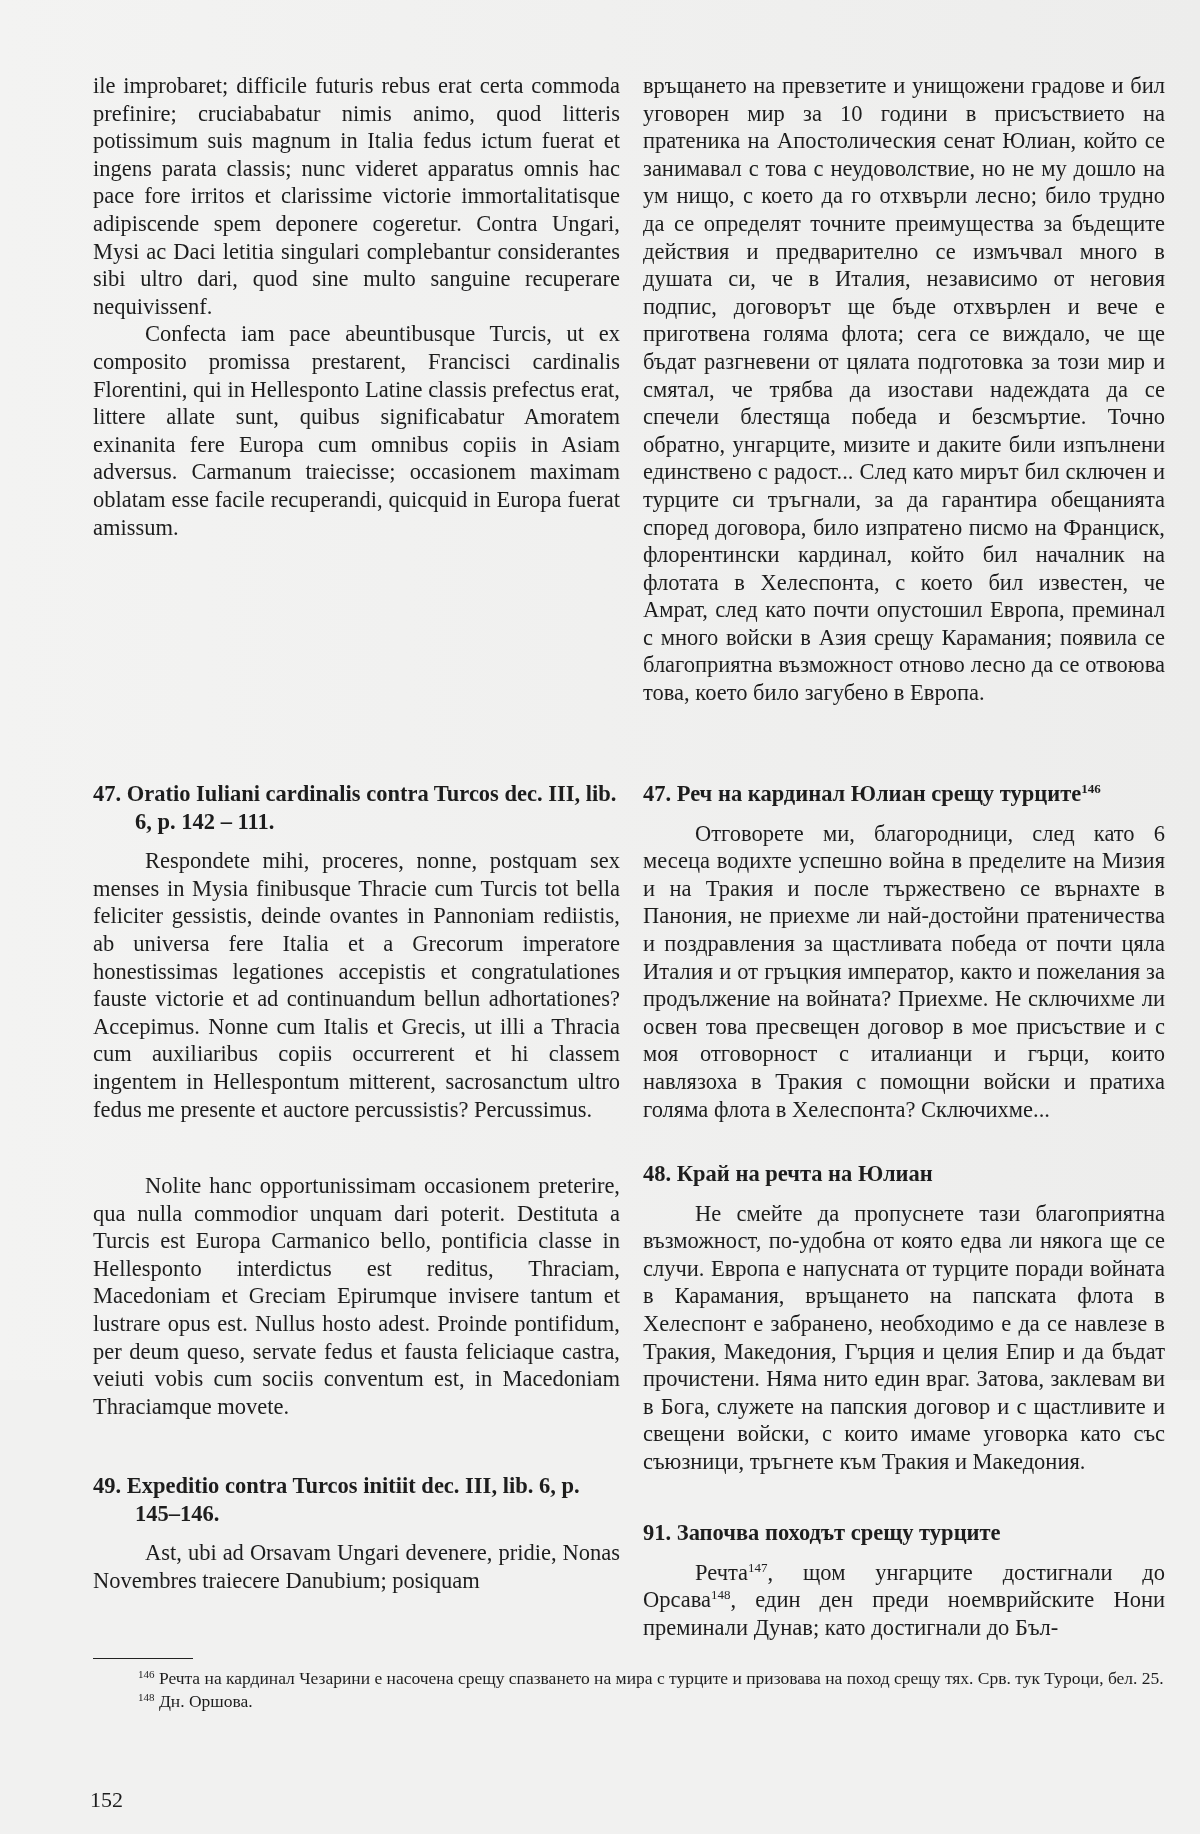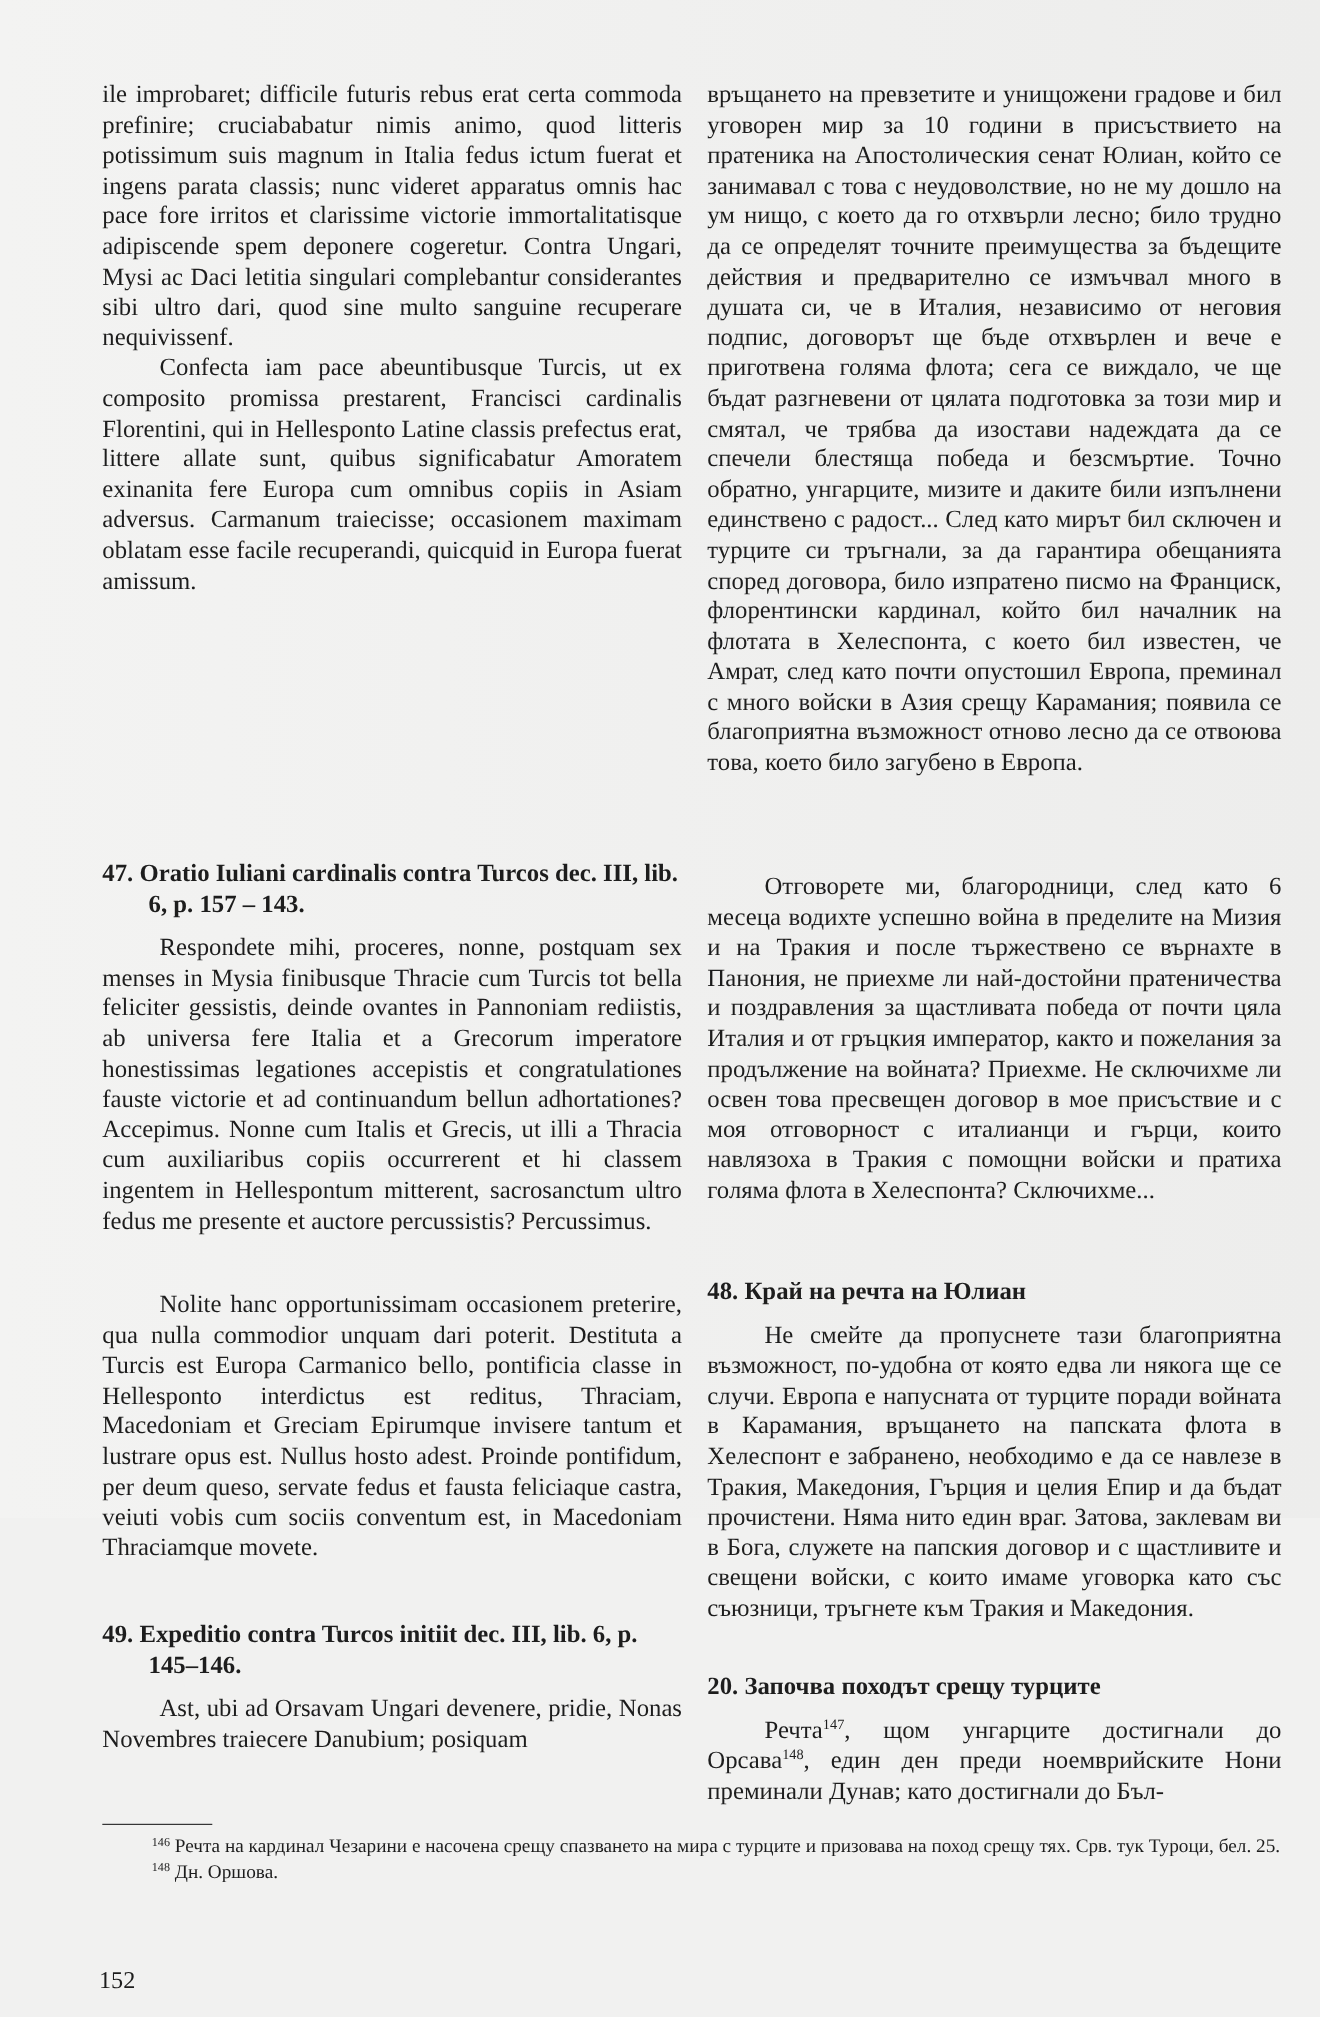--- a/index.html
+++ b/index.html
@@ -54,50 +54,51 @@
 
 <div class="page">
 
   <div class="col left">
     <div class="block" style="top:0">
       <p>ile improbaret; difficile futuris rebus erat certa commoda prefinire; cruciababatur nimis animo, quod litteris potissimum suis magnum in Italia fedus ictum fuerat et ingens parata classis; nunc videret apparatus omnis hac pace fore irritos et clarissime victorie immortalitatisque adipiscende spem deponere cogeretur. Contra Ungari, Mysi ac Daci letitia singulari complebantur considerantes sibi ultro dari, quod sine multo sanguine recuperare nequivissenf.</p>
       <p class="indent">Confecta iam pace abeuntibusque Turcis, ut ex composito promissa prestarent, Francisci cardinalis Florentini, qui in Hellesponto Latine classis prefectus erat, littere allate sunt, quibus significabatur Amoratem exinanita fere Europa cum omnibus copiis in Asiam adversus. Carmanum traiecisse; occasionem maximam oblatam esse facile recuperandi, quicquid in Europa fuerat amissum.</p>
     </div>
 
     <div class="block" style="top:708px">
-      <h2 class="hang">47. Oratio Iuliani cardinalis contra Turcos dec. III, lib. 6, p. 157 – 143.</h2>
+      <h2 class="hang">47. Oratio Iuliani cardinalis contra Turcos dec. III, lib. 6, p. 142 – 111.</h2>
       <p class="indent" style="margin-top:12px">Respondete mihi, proceres, nonne, postquam sex menses in Mysia finibusque Thracie cum Turcis tot bella feliciter gessistis, deinde ovantes in Pannoniam rediistis, ab universa fere Italia et a Grecorum imperatore honestissimas legationes accepistis et congratulationes fauste victorie et ad continuandum bellun adhortationes? Accepimus. Nonne cum Italis et Grecis, ut illi a Thracia cum auxiliaribus copiis occurrerent et hi classem ingentem in Hellespontum mitterent, sacrosanctum ultro fedus me presente et auctore percussistis? Percussimus.</p>
     </div>
 
     <div class="block" style="top:1088px">
       <p class="indent" style="margin-top:12px">Nolite hanc opportunissimam occasionem preterire, qua nulla commodior unquam dari poterit. Destituta a Turcis est Europa Carmanico bello, pontificia classe in Hellesponto interdictus est reditus, Thraciam, Macedoniam et Greciam Epirumque invisere tantum et lustrare opus est. Nullus hosto adest. Proinde pontifidum, per deum queso, servate fedus et fausta feliciaque castra, veiuti vobis cum sociis conventum est, in Macedoniam Thraciamque movete.</p>
     </div>
 
     <div class="block" style="top:1400px">
       <h2 class="hang">49. Expeditio contra Turcos initiit dec. III, lib. 6, p. 145–146.</h2>
       <p class="indent" style="margin-top:12px">Ast, ubi ad Orsavam Ungari devenere, pridie, Nonas Novembres traiecere Danubium; posiquam</p>
     </div>
   </div>
 
   <div class="col right">
     <div class="block" style="top:0">
       <p>връщането на превзетите и унищожени градове и бил уговорен мир за 10 години в присъствието на пратеника на Апостолическия сенат Юлиан, който се занимавал с това с неудоволствие, но не му дошло на ум нищо, с което да го отхвърли лесно; било трудно да се определят точните преимущества за бъдещите действия и предварително се измъчвал много в душата си, че в Италия, независимо от неговия подпис, договорът ще бъде отхвърлен и вече е приготвена голяма флота; сега се виждало, че ще бъдат разгневени от цялата подготовка за този мир и смятал, че трябва да изостави надеждата да се спечели блестяща победа и безсмъртие. Точно обратно, унгарците, мизите и даките били изпълнени единствено с радост... След като мирът бил сключен и турците си тръгнали, за да гарантира обещанията според договора, било изпратено писмо на Франциск, флорентински кардинал, който бил началник на флотата в Хелеспонта, с което бил известен, че Амрат, след като почти опустошил Европа, преминал с много войски в Азия срещу Карамания; появила се благоприятна възможност отново лесно да се отвоюва това, което било загубено в Европа.</p>
     </div>
 
     <div class="block" style="top:708px">
+      <h2><span>47. Реч на кардинал Юлиан срещу турците</span><sup>146</sup></h2>
       <p class="indent" style="margin-top:12px">Отговорете ми, благородници, след като 6 месеца водихте успешно война в пределите на Мизия и на Тракия и после тържествено се върнахте в Панония, не приехме ли най-достойни пратеничества и поздравления за щастливата победа от почти цяла Италия и от гръцкия император, както и пожелания за продължение на войната? Приехме. Не сключихме ли освен това пресвещен договор в мое присъствие и с моя отговорност с италианци и гърци, които навлязоха в Тракия с помощни войски и пратиха голяма флота в Хелеспонта? Сключихме...</p>
     </div>
 
     <div class="block" style="top:1088px">
       <h2>48. Край на речта на Юлиан</h2>
       <p class="indent" style="margin-top:12px">Не смейте да пропуснете тази благоприятна възможност, по-удобна от която едва ли някога ще се случи. Европа е напусната от турците поради войната в Карамания, връщането на папската флота в Хелеспонт е забранено, необходимо е да се навлезе в Тракия, Македония, Гърция и целия Епир и да бъдат прочистени. Няма нито един враг. Затова, заклевам ви в Бога, служете на папския договор и с щастливите и свещени войски, с които имаме уговорка като със съюзници, тръгнете към Тракия и Македония.</p>
     </div>
 
     <div class="block" style="top:1447px">
-      <h2>20. Започва походът срещу турците</h2>
+      <h2>91. Започва походът срещу турците</h2>
       <p class="indent" style="margin-top:12px"><span>Речта</span><sup>147</sup><span>, щом унгарците достигнали до Орсава</span><sup>148</sup><span>, един ден преди ноемврийските Нони преминали Дунав; като достигнали до Бъл-</span></p>
     </div>
   </div>
 
   <div class="rule"></div>
   <div class="footnotes">
     <p class="fn"><sup>146</sup> <span>Речта на кардинал Чезарини е насочена срещу спазването на мира с турците и призовава на поход срещу тях. Срв. тук Туроци, бел. 25.</span></p>
     <p class="fn"><sup>148</sup> <span>Дн. Оршова.</span></p>
   </div>
 

